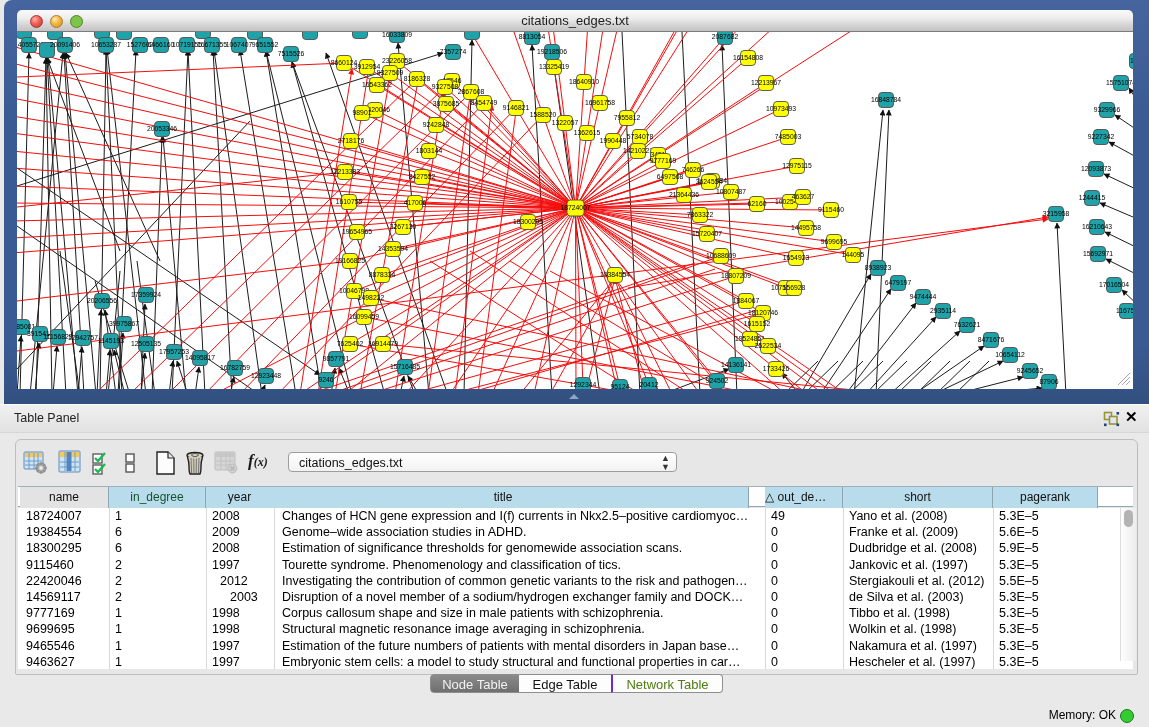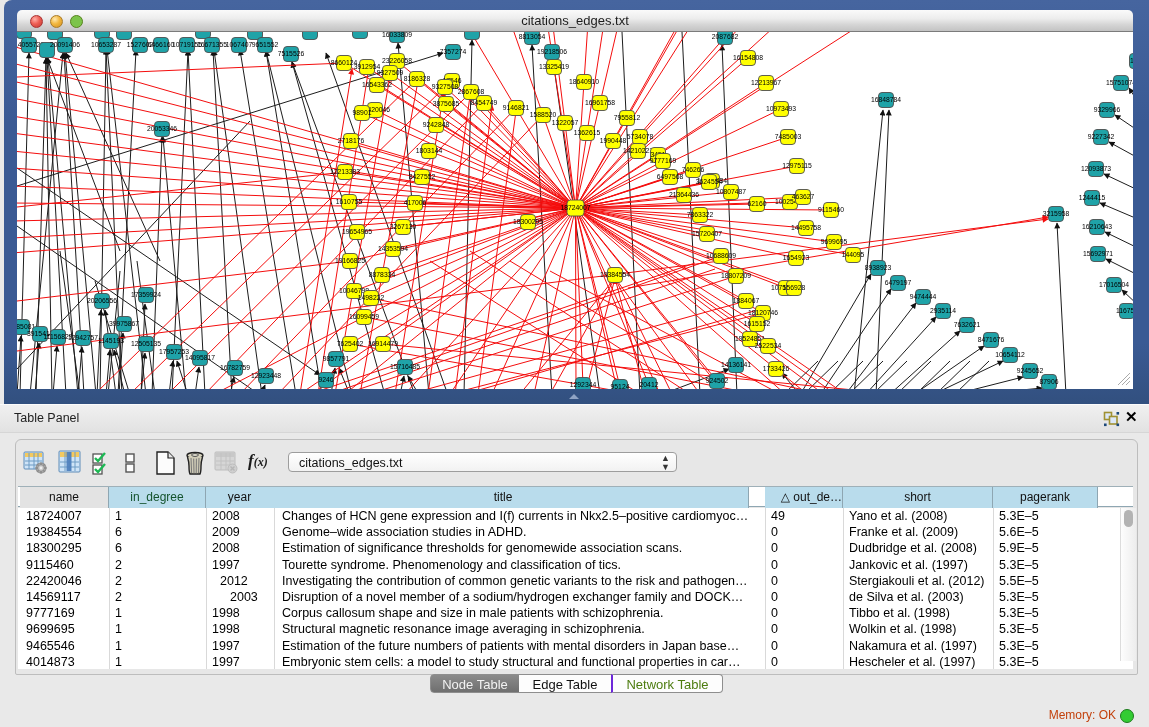--- a/index.html
+++ b/index.html
@@ -12,21 +12,21 @@
 #tptitle span{position:absolute;left:14px;top:6px;font-size:12.5px;color:#222;}
 #container{position:absolute;left:15px;top:35px;width:1121px;height:234px;background:#e7e7e7;border:1px solid #bdbdbd;border-radius:6px 6px 2px 2px;}
 .ticon{position:absolute;top:9px;}
 #dropdown{position:absolute;left:272px;top:12px;width:389px;height:20px;background:linear-gradient(180deg,#ffffff,#f2f2f2);border:1px solid #9d9d9d;border-radius:4px;font-size:12.5px;color:#111;line-height:20px;padding-left:10px;box-sizing:border-box;}
 #thead{position:absolute;left:2px;top:46px;width:1115px;height:21px;background:#fff;border-top:1px solid #9fb0b8;border-bottom:1px solid #8ea6b2;box-sizing:border-box;}
 #tbody{position:absolute;left:2px;top:68px;width:1115px;height:161px;background:#fff;overflow:hidden;}
 #sbar{position:absolute;left:1104px;top:68px;width:15px;height:153px;background:linear-gradient(90deg,#fdfdfd,#ededed);border-left:1px solid #dcdcdc;}
 #sthumb{position:absolute;left:3px;top:2px;width:9px;height:17px;background:#b3b3b3;border-radius:5px;}
 #tabs{position:absolute;left:430px;top:270px;height:19px;font-size:13px;}
 .tab{position:absolute;top:0;height:19px;line-height:19px;text-align:center;border:1px solid #8e8e8e;box-sizing:border-box;}
-#memory{position:absolute;right:33px;bottom:5px;font-size:12px;color:#c2410c;}
+#memory{position:absolute;right:33px;bottom:5px;font-size:12px;color:#000000;}
 #memdot{position:absolute;right:15px;bottom:4px;width:12px;height:12px;border-radius:50%;background:#33cc33;border:1px solid #1d7a1d;}
 </style></head>
 <body>
 <div id="frame">
   <div id="tbar">
     <div class="tl" style="left:13px;background:radial-gradient(circle at 35% 30%,#ffb0a8,#ee5f55 45%,#c03830);border:1px solid #a33;"></div>
     <div class="tl" style="left:33px;background:radial-gradient(circle at 35% 30%,#ffe9b0,#f2b73f 45%,#d18f1f);border:1px solid #a97b28;"></div>
     <div class="tl" style="left:53px;background:radial-gradient(circle at 35% 30%,#d4f7b0,#8ad04e 45%,#4e9a1d;);border:1px solid #58831f;background-color:#7cc44a;"></div>
     <div class="title">citations_edges.txt</div>
   </div>
@@ -674,21 +674,21 @@
         </svg></div>
     <div class="ticon" style="left:232px;top:11px;"><span style="font-family:'Liberation Serif',serif;font-style:italic;font-weight:bold;font-size:17px;color:#1a1a1a;">f<span style="font-size:12px;">(x)</span></span></div>
     <div id="dropdown">citations_edges.txt
       <div style="position:absolute;right:6px;top:1px;font-size:9px;color:#333;line-height:9px;">▲<br>▼</div>
     </div>
     <div id="thead">
         <div style="position:absolute;left:2px;top:0;width:89px;height:21px;background:#e3e3e3;border-right:1px solid #8ea6b2;box-sizing:border-box;text-align:center;line-height:21px;font-size:12px;color:#111;">name</div>
         <div style="position:absolute;left:91px;top:0;width:97px;height:21px;background:#b9dcec;border-right:1px solid #8ea6b2;box-sizing:border-box;text-align:center;line-height:21px;font-size:12px;color:#14532d;">in_degree</div>
         <div style="position:absolute;left:188px;top:0;width:68px;height:21px;background:#b9dcec;border-right:1px solid #8ea6b2;box-sizing:border-box;text-align:center;line-height:21px;font-size:12px;color:#111;">year</div>
         <div style="position:absolute;left:240px;top:0;width:491px;height:21px;background:#b9dcec;border-right:1px solid #8ea6b2;box-sizing:border-box;text-align:center;line-height:21px;font-size:12px;color:#111;">title</div>
-        <div style="position:absolute;left:747px;top:0;width:78px;height:21px;background:#b9dcec;border-right:1px solid #8ea6b2;box-sizing:border-box;text-align:right;line-height:21px;font-size:12px;color:#111;">△ out_de…</div>
+        <div style="position:absolute;left:747px;top:0;width:78px;height:21px;background:#b9dcec;border-right:1px solid #8ea6b2;box-sizing:border-box;text-align:left;line-height:21px;font-size:12px;color:#111;">△ out_de…</div>
         <div style="position:absolute;left:825px;top:0;width:150px;height:21px;background:#b9dcec;border-right:1px solid #8ea6b2;box-sizing:border-box;text-align:center;line-height:21px;font-size:12px;color:#111;">short</div>
         <div style="position:absolute;left:975px;top:0;width:105px;height:21px;background:#b9dcec;border-right:1px solid #8ea6b2;box-sizing:border-box;text-align:center;line-height:21px;font-size:12px;color:#111;">pagerank</div>
       </div>
     <div id="tbody">
         <div style="position:absolute;left:91px;top:0;width:1px;height:162px;background:#d9d9d9;"></div>
         <div style="position:absolute;left:188px;top:0;width:1px;height:162px;background:#d9d9d9;"></div>
         <div style="position:absolute;left:256px;top:0;width:1px;height:162px;background:#d9d9d9;"></div>
         <div style="position:absolute;left:747px;top:0;width:1px;height:162px;background:#d9d9d9;"></div>
         <div style="position:absolute;left:825px;top:0;width:1px;height:162px;background:#d9d9d9;"></div>
         <div style="position:absolute;left:975px;top:0;width:1px;height:162px;background:#d9d9d9;"></div>
@@ -767,21 +767,21 @@
         <div style="position:absolute;left:0;top:129.6px;width:1110px;height:16px;font-size:12.5px;color:#000;line-height:16px;">
           <div style="position:absolute;left:2px;width:89px;padding-left:6px;box-sizing:border-box;white-space:nowrap;overflow:hidden;">9465546</div>
           <div style="position:absolute;left:91px;width:97px;padding-left:6px;box-sizing:border-box;white-space:nowrap;overflow:hidden;">1</div>
           <div style="position:absolute;left:188px;width:68px;padding-left:6px;box-sizing:border-box;white-space:nowrap;overflow:hidden;">1997</div>
           <div style="position:absolute;left:256px;width:491px;padding-left:8px;box-sizing:border-box;white-space:nowrap;overflow:hidden;">Estimation of the future numbers of patients with mental disorders in Japan base…</div>
           <div style="position:absolute;left:747px;width:78px;padding-left:6px;box-sizing:border-box;white-space:nowrap;overflow:hidden;">0</div>
           <div style="position:absolute;left:825px;width:150px;padding-left:6px;box-sizing:border-box;white-space:nowrap;overflow:hidden;">Nakamura et al. (1997)</div>
           <div style="position:absolute;left:975px;width:105px;padding-left:6px;box-sizing:border-box;white-space:nowrap;overflow:hidden;">5.3E–5</div>
         </div>
         <div style="position:absolute;left:0;top:145.79999999999998px;width:1110px;height:16px;font-size:12.5px;color:#000;line-height:16px;">
-          <div style="position:absolute;left:2px;width:89px;padding-left:6px;box-sizing:border-box;white-space:nowrap;overflow:hidden;">4014873</div>
+          <div style="position:absolute;left:2px;width:89px;padding-left:6px;box-sizing:border-box;white-space:nowrap;overflow:hidden;">9463627</div>
           <div style="position:absolute;left:91px;width:97px;padding-left:6px;box-sizing:border-box;white-space:nowrap;overflow:hidden;">1</div>
           <div style="position:absolute;left:188px;width:68px;padding-left:6px;box-sizing:border-box;white-space:nowrap;overflow:hidden;">1997</div>
           <div style="position:absolute;left:256px;width:491px;padding-left:8px;box-sizing:border-box;white-space:nowrap;overflow:hidden;">Embryonic stem cells: a model to study structural and functional properties in car…</div>
           <div style="position:absolute;left:747px;width:78px;padding-left:6px;box-sizing:border-box;white-space:nowrap;overflow:hidden;">0</div>
           <div style="position:absolute;left:825px;width:150px;padding-left:6px;box-sizing:border-box;white-space:nowrap;overflow:hidden;">Hescheler et al. (1997)</div>
           <div style="position:absolute;left:975px;width:105px;padding-left:6px;box-sizing:border-box;white-space:nowrap;overflow:hidden;">5.3E–5</div>
         </div>
       </div>
     <div id="sbar">
         <div id="sthumb"></div>

